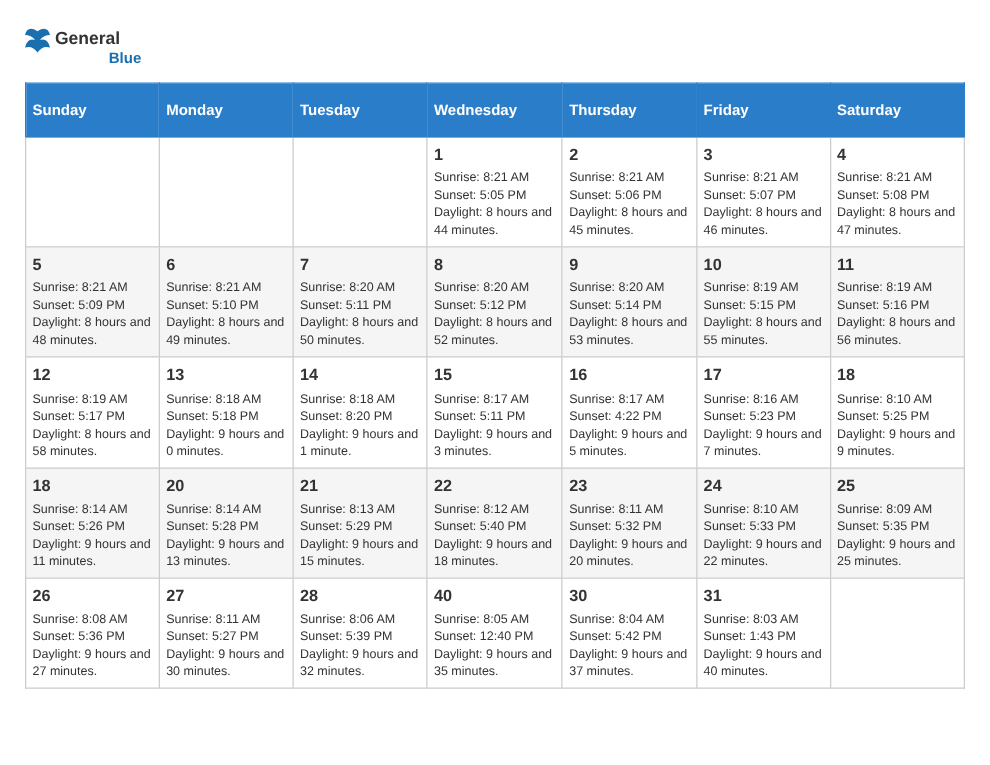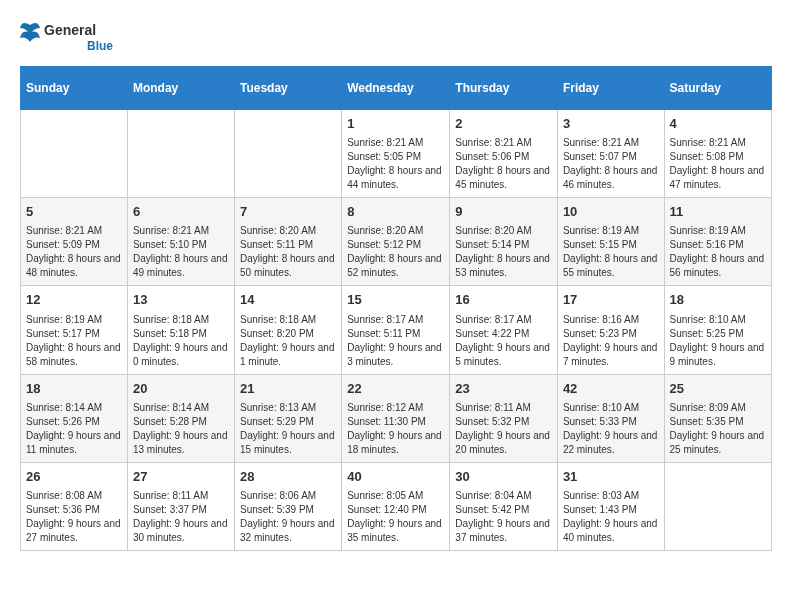--- a/index.html
+++ b/index.html
@@ -241,31 +241,31 @@
       </td>
         <td>
         <div class="day-number">21</div>
         <div class="day-info">Sunrise: 8:13 AM</div>
         <div class="day-info">Sunset: 5:29 PM</div>
         <div class="day-info">Daylight: 9 hours and 15 minutes.</div>
       </td>
         <td>
         <div class="day-number">22</div>
         <div class="day-info">Sunrise: 8:12 AM</div>
-        <div class="day-info">Sunset: 11:30 PM</div>
+        <div class="day-info">Sunset: 5:40 PM</div>
         <div class="day-info">Daylight: 9 hours and 18 minutes.</div>
       </td>
         <td>
         <div class="day-number">23</div>
         <div class="day-info">Sunrise: 8:11 AM</div>
         <div class="day-info">Sunset: 5:32 PM</div>
         <div class="day-info">Daylight: 9 hours and 20 minutes.</div>
       </td>
         <td>
-        <div class="day-number">42</div>
+        <div class="day-number">24</div>
         <div class="day-info">Sunrise: 8:10 AM</div>
         <div class="day-info">Sunset: 5:33 PM</div>
         <div class="day-info">Daylight: 9 hours and 22 minutes.</div>
       </td>
         <td>
         <div class="day-number">25</div>
         <div class="day-info">Sunrise: 8:09 AM</div>
         <div class="day-info">Sunset: 5:35 PM</div>
         <div class="day-info">Daylight: 9 hours and 25 minutes.</div>
       </td>
@@ -273,21 +273,21 @@
       <tr>
         <td>
         <div class="day-number">26</div>
         <div class="day-info">Sunrise: 8:08 AM</div>
         <div class="day-info">Sunset: 5:36 PM</div>
         <div class="day-info">Daylight: 9 hours and 27 minutes.</div>
       </td>
         <td>
         <div class="day-number">27</div>
         <div class="day-info">Sunrise: 8:11 AM</div>
-        <div class="day-info">Sunset: 3:37 PM</div>
+        <div class="day-info">Sunset: 5:27 PM</div>
         <div class="day-info">Daylight: 9 hours and 30 minutes.</div>
       </td>
         <td>
         <div class="day-number">28</div>
         <div class="day-info">Sunrise: 8:06 AM</div>
         <div class="day-info">Sunset: 5:39 PM</div>
         <div class="day-info">Daylight: 9 hours and 32 minutes.</div>
       </td>
         <td>
         <div class="day-number">40</div>

